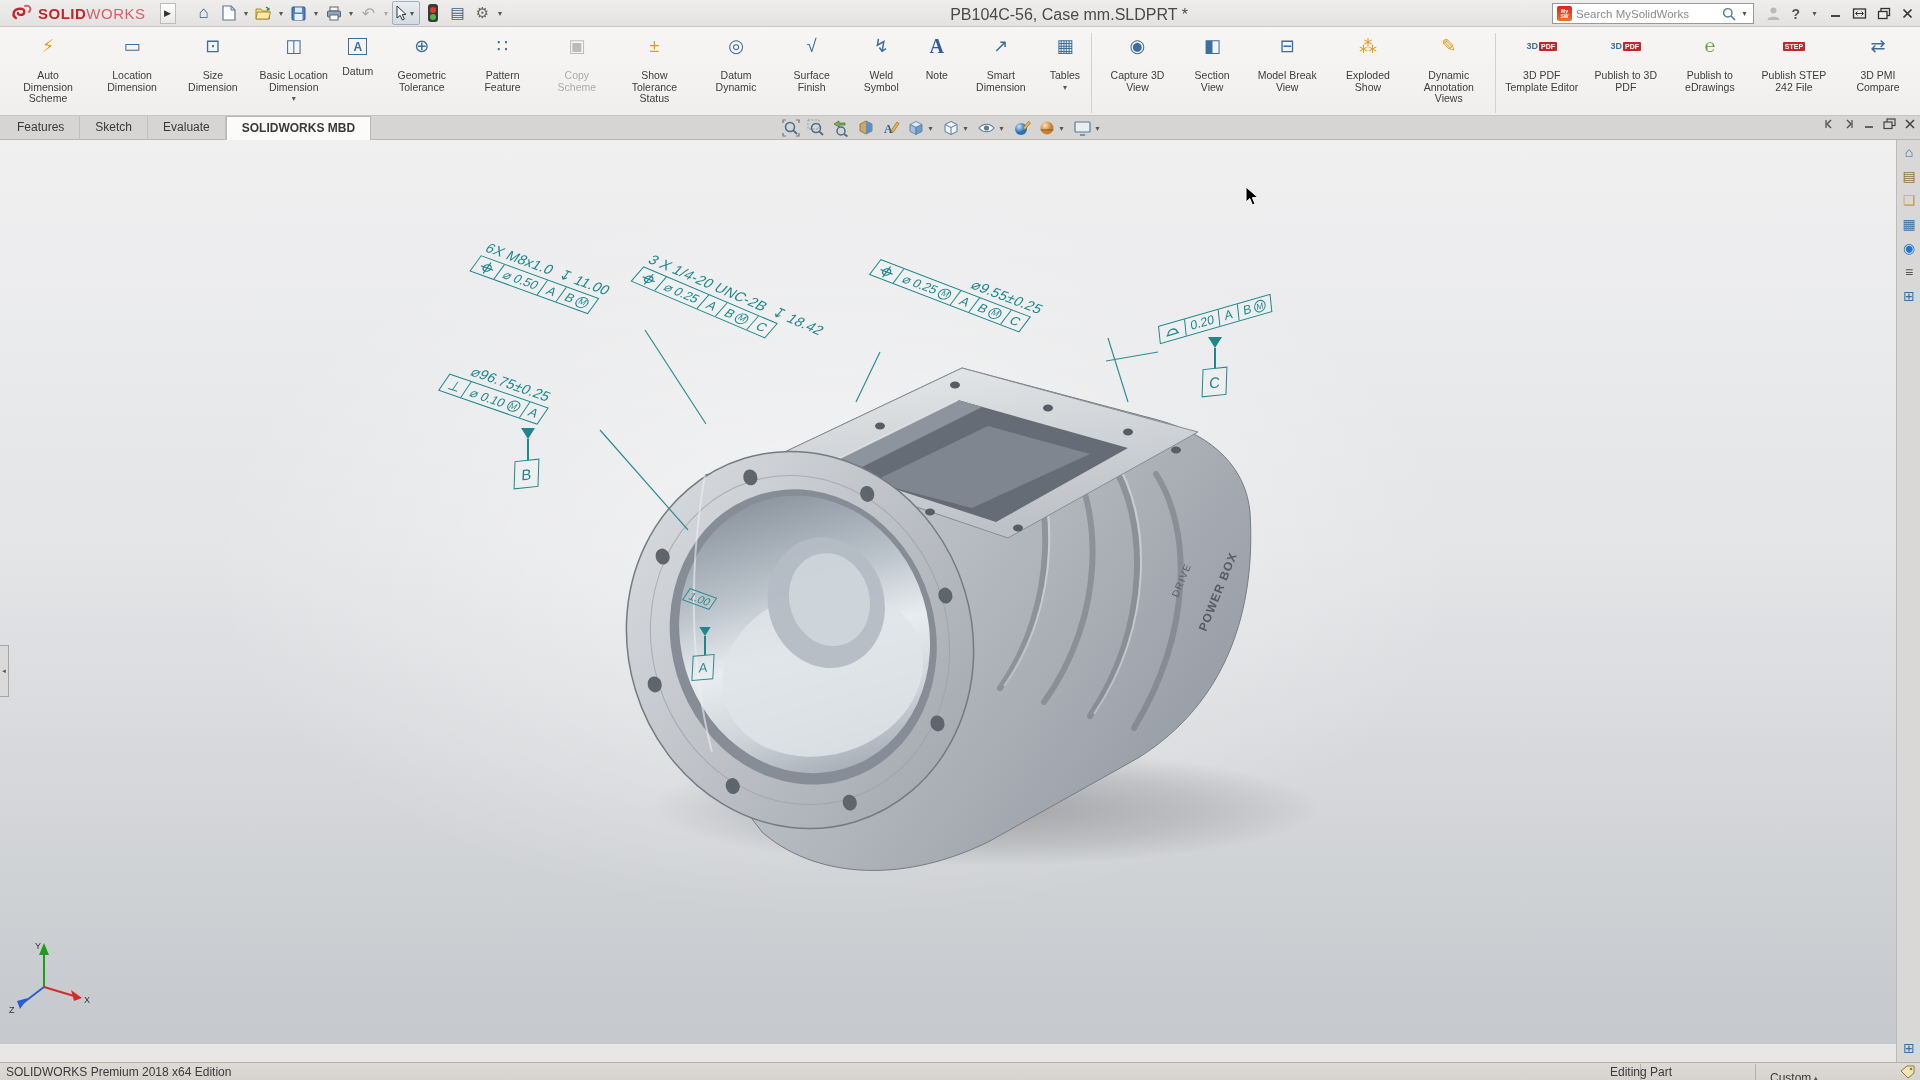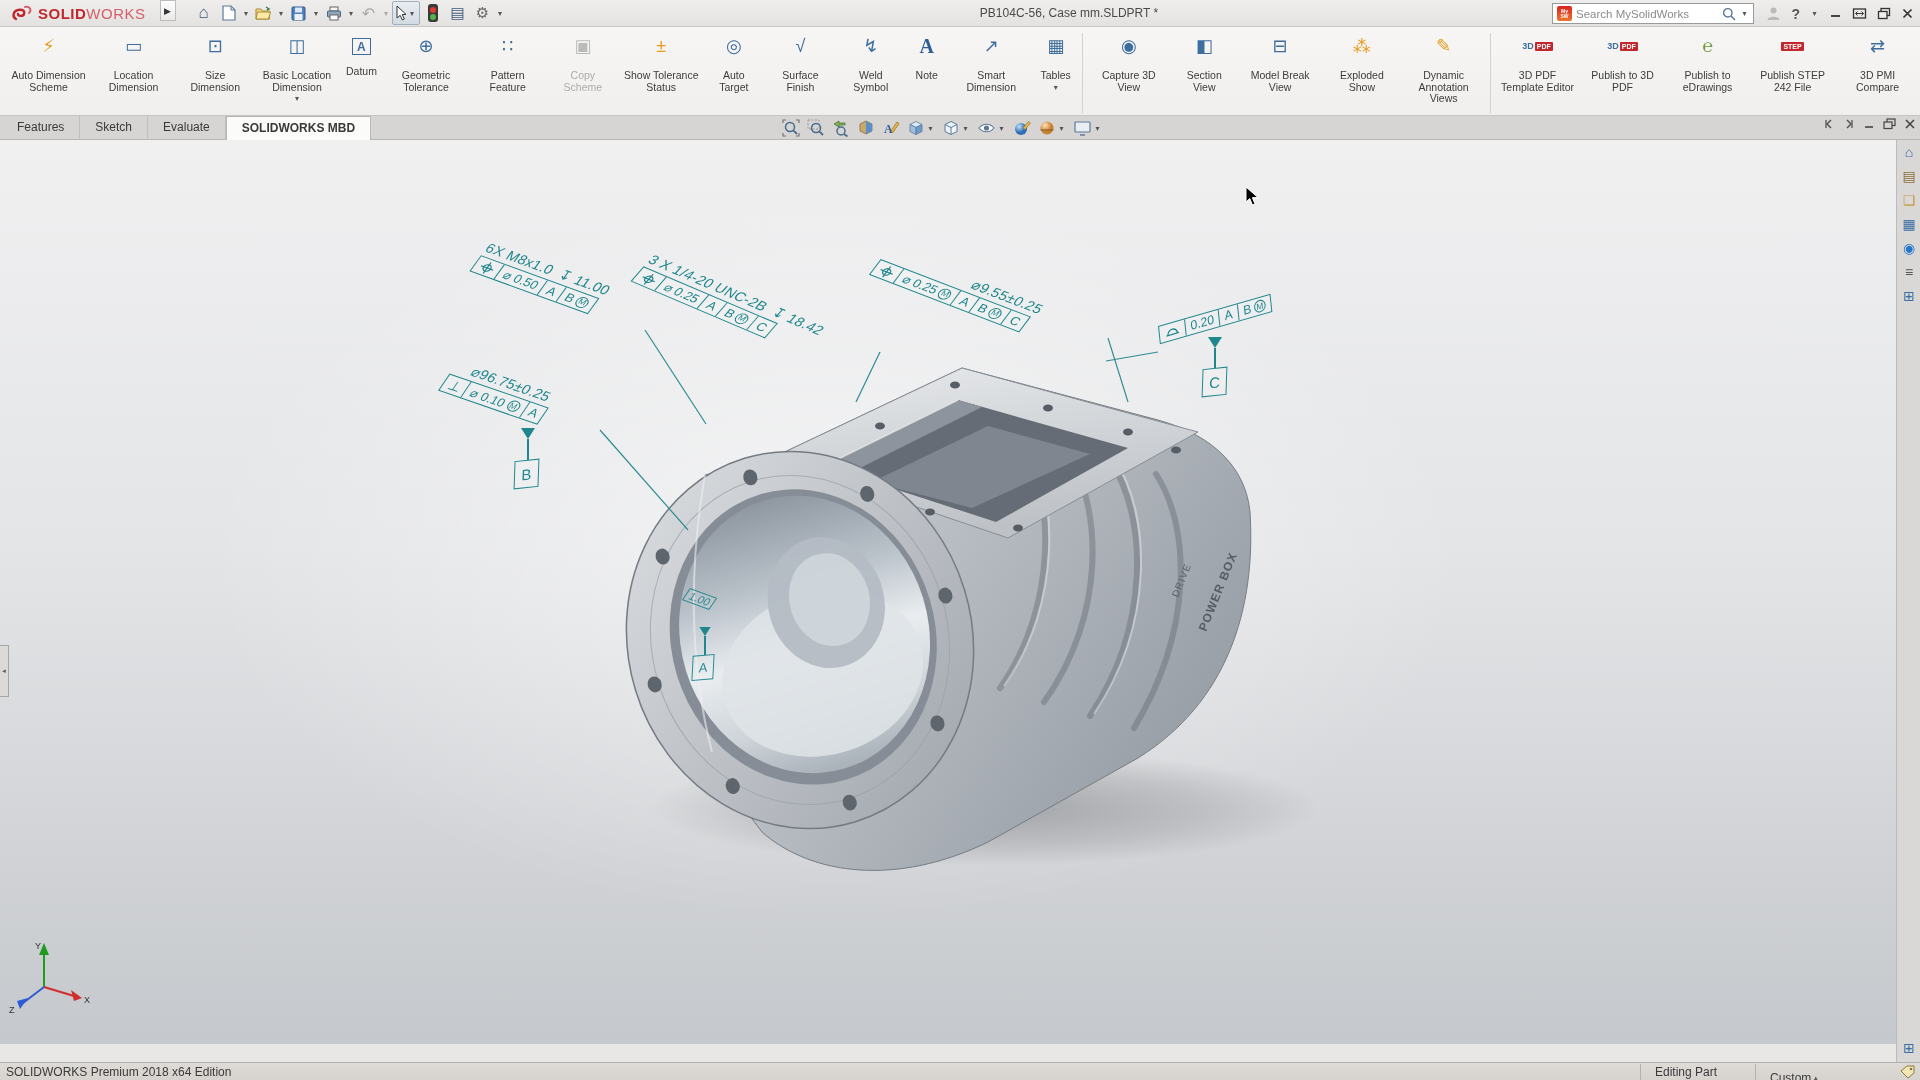--- a/index.html
+++ b/index.html
@@ -1,34 +1,34 @@
 <!DOCTYPE html>
 <html><head>
 <meta charset="utf-8">
 <style>
   html,body{margin:0;padding:0;background:#9aa0a6;overflow:hidden;}
   *{box-sizing:border-box;}
   #stage{position:relative;width:1920px;height:1080px;font-family:"Liberation Sans","DejaVu Sans",sans-serif;
          background:#e8e7e6;overflow:hidden;-webkit-font-smoothing:antialiased;}
   
   #titlebar{position:absolute;left:0;top:0;width:1920px;height:27px;
-    background:linear-gradient(#efeeed,#e3e2e1);border-bottom:1px solid #c9c8c7;display:flex;}
+    background:linear-gradient(#efeeed,#e3e2e1);border-bottom:1px solid #c9c8c7;display:flex;align-items:center;}
   .logo-wrap{display:flex;align-items:center;margin-left:10px;height:27px;}
   .logo-text{font-size:15px;font-weight:bold;color:#c1272d;letter-spacing:.5px;margin-left:4px;}
   .logo-text .lt2{font-weight:normal;color:#d6606a;}
   .flyout-arrow{width:16px;height:21px;margin-left:14px;border:1px solid #bdbcbb;background:linear-gradient(#fff,#e8e8e8);
     display:flex;align-items:center;justify-content:center;font-size:9px;color:#333;}
   .qat{display:flex;align-items:center;margin-left:16px;gap:1px;}
   .qbtn{height:22px;min-width:24px;display:flex;align-items:center;justify-content:center;color:#3c5a78;font-size:15px;}
   .qbtn svg{display:block;}
   .caret{font-size:8px;color:#555;width:9px;display:inline-flex;justify-content:center;}
   .qsel{background:linear-gradient(#e9edf1,#d3dbe2);border:1px solid #9fb0c0;border-radius:2px;padding:0 2px;display:flex;align-items:center;height:24px;}
   .traffic{width:10px;height:18px;background:#3a3a3a;border-radius:3px;display:flex;flex-direction:column;align-items:center;justify-content:space-around;padding:2px 0;}
   .traffic i{width:6px;height:6px;border-radius:50%;display:block;}
-  #doc-title{position:absolute;left:1045px;top:6px;transform:translateX(-50%);font-size:12px;color:#4a4a4a;white-space:nowrap;padding-left:48px;}
+  #doc-title{position:absolute;left:1045px;top:6px;transform:translateX(-50%);font-size:16px;color:#4a4a4a;white-space:nowrap;padding-left:48px;}
   #search-box{position:absolute;left:1552px;top:3px;width:202px;height:21px;background:#fff;border:1px solid #9a9a9a;
     display:flex;align-items:center;padding:0 4px;gap:4px;}
   .mysw{width:15px;height:15px;background:linear-gradient(#d22,#e8762c);border-radius:2px;color:#fff;font-size:5px;font-weight:bold;
     display:flex;align-items:center;justify-content:center;line-height:1;text-align:center;}
   #search-box .ph{flex:1;font-size:11.5px;color:#8b8b8b;white-space:nowrap;overflow:hidden;}
   .tb-right{position:absolute;right:6px;top:0;height:27px;display:flex;align-items:center;gap:10px;}
   .tb-ic{display:flex;align-items:center;justify-content:center;color:#4a4a4a;}
   
   #ribbon{position:absolute;left:0;top:27px;width:1920px;height:89px;background:linear-gradient(#f7f6f5,#f0efee);
     border-bottom:1px solid #c6c5c4;display:flex;align-items:stretch;padding:4px 0 0 6px;}
@@ -85,21 +85,21 @@
   #bottombar{position:absolute;left:0;top:1044px;width:1896px;height:18px;background:#d2d0ce;border-top:1px solid #a9a7a5;display:flex;align-items:stretch;}
   .navbtns{display:flex;align-items:center;gap:1px;padding:1px 3px;}
   .navbtn{width:17px;height:14px;border:1px solid #a5a3a1;background:linear-gradient(#efeeed,#d8d6d4);
     font-size:6.5px;color:#444;display:flex;align-items:center;justify-content:center;}
   .btab{padding:2px 16px;font-size:12px;color:#333;border-right:1px solid #b5b3b1;display:flex;align-items:center;}
   .btab.active{background:#fcfcfb;font-weight:bold;border:1px solid #a9a7a5;border-top:1px solid #fcfcfb;}
   
   #statusbar{position:absolute;left:0;top:1062px;width:1920px;height:34px;background:linear-gradient(#dedbd7,#cfccc7);
     border-top:1px solid #b3b1ae;font-size:12px;color:#3a3a3a;}
   #statusbar .sleft{position:absolute;left:6px;top:2px;}
-  #statusbar .smode{position:absolute;left:1655px;top:2px;}
+  #statusbar .smode{position:absolute;left:1610px;top:2px;}
   #statusbar .sunits{position:absolute;left:1770px;top:8px;display:flex;align-items:center;}
   .sdiv{position:absolute;top:1px;width:1px;height:16px;background:#b3b1ae;}
 </style>
 </head>
 <body>
 
 <div id="stage">
 
   <div id="titlebar">
     <div class="logo-wrap">
@@ -251,21 +251,21 @@
     <div class="rbtn disabled">
         <span class="ric">▣</span>
         <span class="rlbl">Copy Scheme</span>
       </div>
     <div class="rbtn">
         <span class="ric orange">±</span>
         <span class="rlbl">Show Tolerance Status</span>
       </div>
     <div class="rbtn">
         <span class="ric">◎</span>
-        <span class="rlbl">Auto Target</span>
+        <span class="rlbl">Datum Dynamic</span>
       </div>
     <div class="rbtn">
         <span class="ric">√</span>
         <span class="rlbl">Surface Finish</span>
       </div>
     <div class="rbtn">
         <span class="ric">↯</span>
         <span class="rlbl">Weld Symbol</span>
       </div>
     <div class="rbtn">

